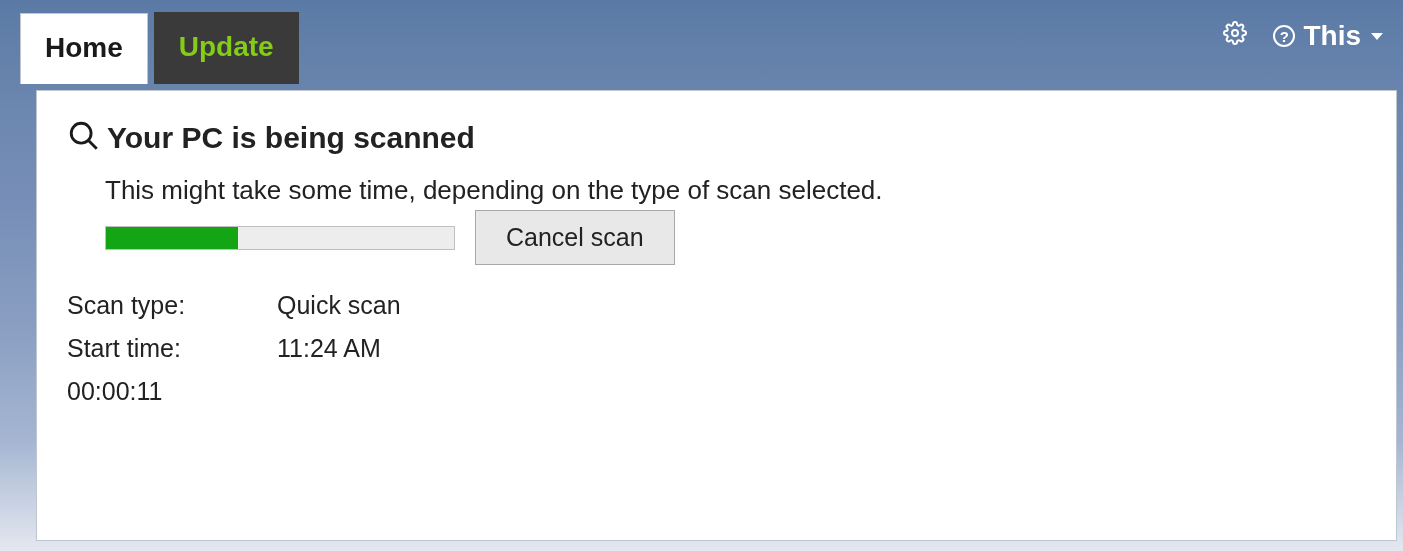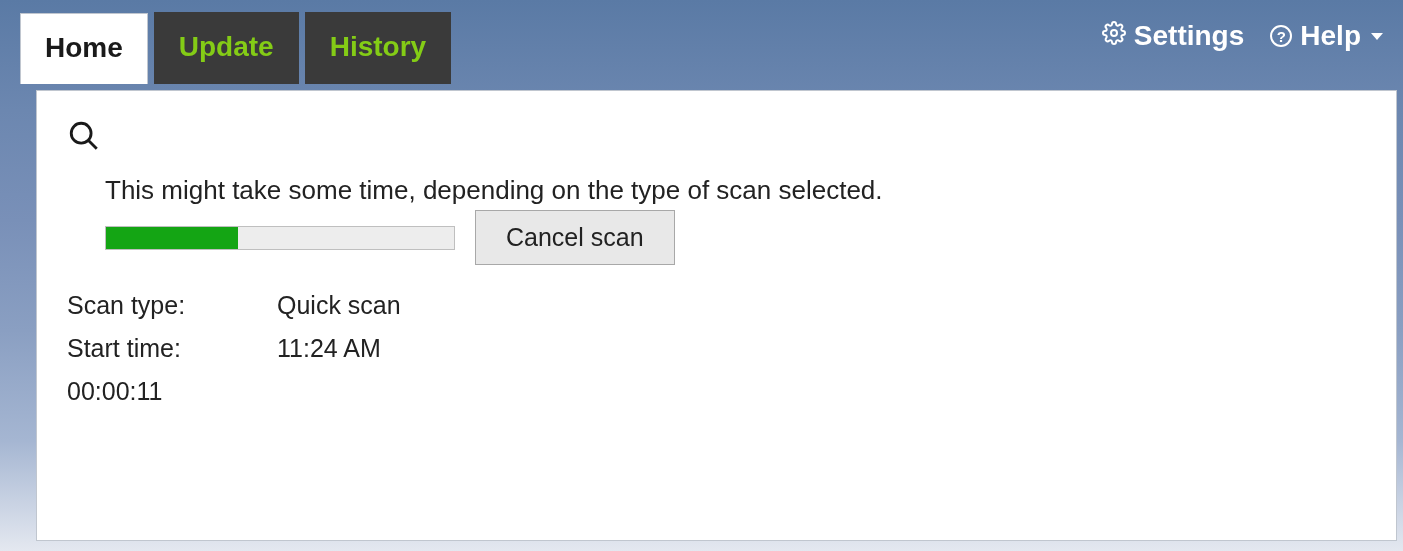--- a/index.html
+++ b/index.html
@@ -157,48 +157,47 @@
     .detail-value {}
     .bold { font-weight: 400; }
   </style>
 </head>
 <body>
 
 <div class="topbar">
   <div class="tabs">
     <div class="tab active">Home</div>
     <div class="tab">Update</div>
-    <div class="tab">History</div>
   </div>
   <div class="header-links">
     <div class="header-link">
       <span class="gear-icon">
         <svg viewBox="0 0 24 24" fill="none" stroke="#ffffff" stroke-width="2">
           <circle cx="12" cy="12" r="3"></circle>
           <path d="M19.4 15a1.7 1.7 0 0 0 .34 1.87l.06.06a2 2 0 1 1-2.83 2.83l-.06-.06a1.7 1.7 0 0 0-1.87-.34 1.7 1.7 0 0 0-1.03 1.56V21a2 2 0 1 1-4 0v-.09A1.7 1.7 0 0 0 9 19.4a1.7 1.7 0 0 0-1.87.34l-.06.06a2 2 0 1 1-2.83-2.83l.06-.06A1.7 1.7 0 0 0 4.6 15a1.7 1.7 0 0 0-1.56-1.03H3a2 2 0 1 1 0-4h.09A1.7 1.7 0 0 0 4.6 9a1.7 1.7 0 0 0-.34-1.87l-.06-.06A2 2 0 1 1 7.03 4.24l.06.06A1.7 1.7 0 0 0 9 4.6a1.7 1.7 0 0 0 1.03-1.56V3a2 2 0 1 1 4 0v.09c0 .67.4 1.27 1.03 1.51a1.7 1.7 0 0 0 1.87-.34l.06-.06a2 2 0 1 1 2.83 2.83l-.06.06A1.7 1.7 0 0 0 19.4 9c.24.63.84 1.03 1.51 1.03H21a2 2 0 1 1 0 4h-.09a1.7 1.7 0 0 0-1.51 1.03z"></path>
         </svg>
       </span>
-      <span>Settings</span>
     </div>
     <div class="header-link">
       <span class="help-icon-circle">?</span>
-      <span>Help</span>
+      <span>This</span>
       <span class="caret-down"></span>
     </div>
   </div>
 </div>
 
 <div class="panel">
   <div class="heading-row">
     <span class="search-icon">
       <svg viewBox="0 0 24 24" fill="none" stroke-width="2">
         <circle cx="10" cy="10" r="7"></circle>
         <line x1="21" y1="21" x2="15" y2="15"></line>
       </svg>
     </span>
+    <span class="heading">Your PC is being scanned</span>
   </div>
   <div class="subtext">This might take some time, depending on the type of scan selected.</div>
   <div class="progress-row">
     <div class="progress-bar">
       <div class="progress-fill" style="width: 38%;"></div>
     </div>
     <button class="cancel-btn">Cancel scan</button>
   </div>
   <div class="details">
     <div class="detail-row">

